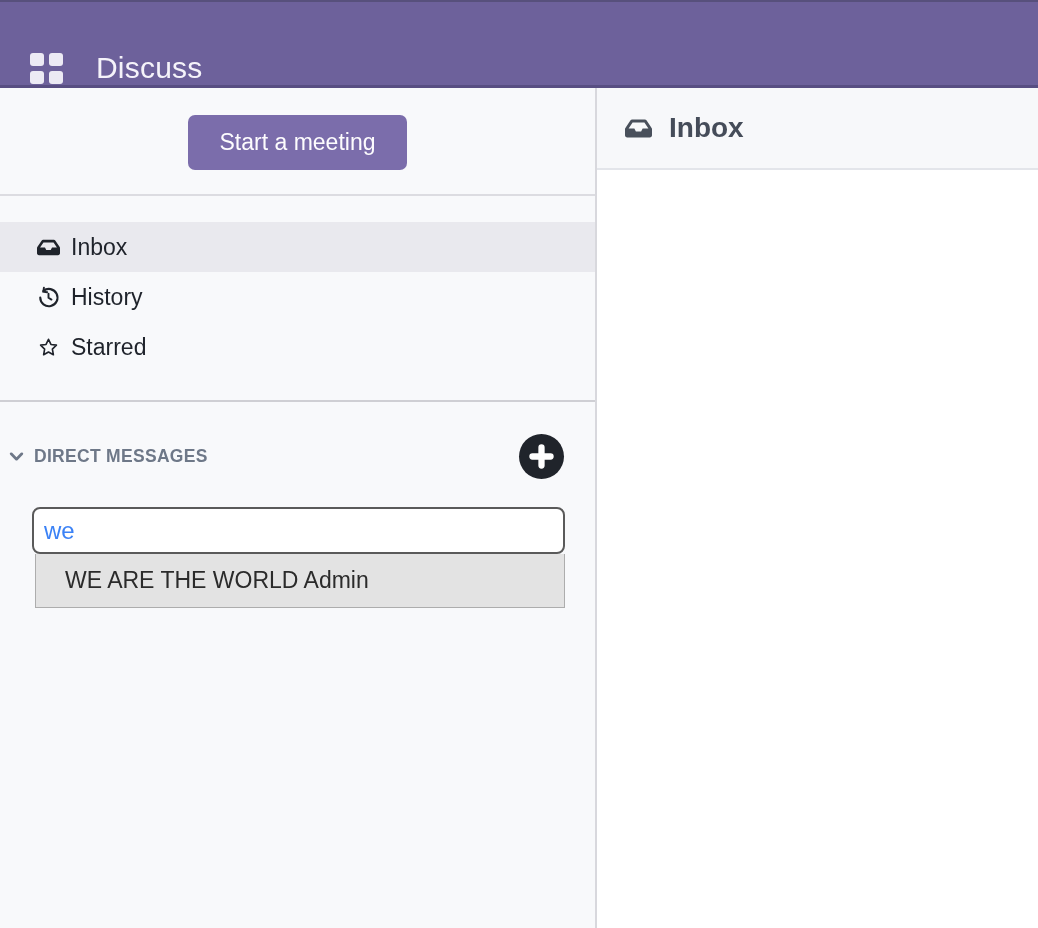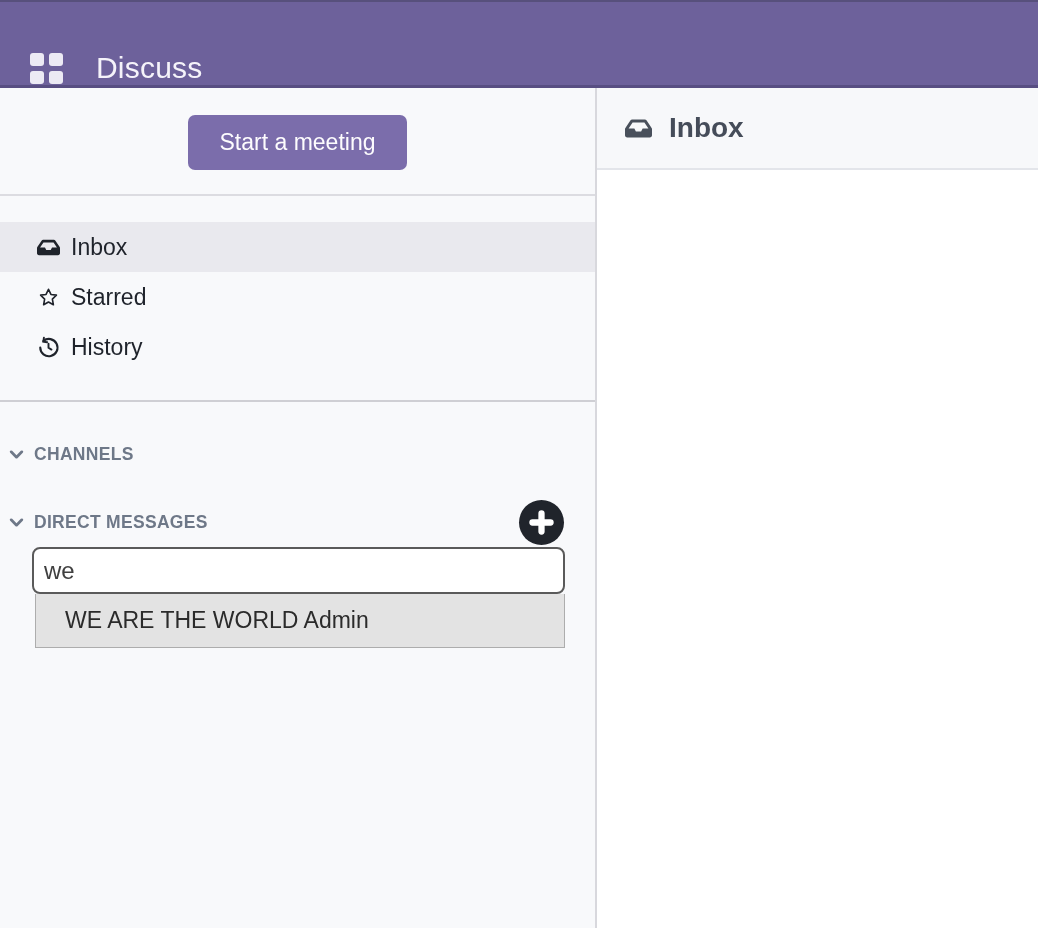--- a/index.html
+++ b/index.html
@@ -131,30 +131,30 @@
     border: none;
     display: flex;
     align-items: center;
     justify-content: center;
     cursor: pointer;
     padding: 0;
   }
 
   
   .dm-search-input {
-    margin-top: 2px;
+    margin-top: 28px;
     margin-left: 32px;
     width: 533px;
     height: 47px;
     border: 2px solid #5a5a5a;
     border-radius: 8px;
     background: #ffffff;
     font-family: inherit;
     font-size: 24px;
-    color: #404040;
+    color: #3b82f6;
     padding-left: 10px;
     outline: none;
   }
   .dm-suggestion-list {
     margin-left: 35px;
     width: 530px;
     background: #e3e3e3;
     border: 1px solid #adadad;
     border-top: none;
   }
@@ -217,49 +217,41 @@
         <span class="mi-icon">
           <svg viewBox="0 0 576 512" width="23" height="23">
             <path fill="#1f232b" fill-rule="evenodd" d="M154 64h268c16 0 31 8 40 21l106 159c5 8 8 17 8 27v129c0 27-21 48-48 48H48c-27 0-48-21-48-48V271c0-10 3-19 8-27L114 85c9-13 24-21 40-21zm8 64-85 128h123l32 64h112l32-64h123l-85-128H162z"></path>
           </svg>
         </span>
         <span>Inbox</span>
       </div>
 
       <div class="mailbox-item">
         <span class="mi-icon">
-          <svg viewBox="0 0 24 24" width="23" height="23" fill="none" stroke="#1f232b" stroke-width="1.7" stroke-linejoin="round">
-            <path d="M12 3.4l2.55 5.43 5.7.72-4.2 4.08 1.03 5.95L12 16.7l-5.08 2.88 1.03-5.95-4.2-4.08 5.7-.72z"></path>
-          </svg>
-        </span>
-        <span>Starred</span>
-      </div>
-
-      <div class="mailbox-item">
-        <span class="mi-icon">
           <svg viewBox="0 0 24 24" width="23" height="23" fill="none" stroke="#1f232b" stroke-width="2.2" stroke-linecap="round">
             <path d="M6.6 5.2A9 9 0 1 1 3.4 12"></path>
             <path d="M7.2 1.9l-.6 4 4 .6" stroke-width="2"></path>
             <path d="M12 8v4.3l3.1 1.9" stroke-width="2"></path>
           </svg>
         </span>
         <span>History</span>
       </div>
+
+      <div class="mailbox-item">
+        <span class="mi-icon">
+          <svg viewBox="0 0 24 24" width="23" height="23" fill="none" stroke="#1f232b" stroke-width="1.7" stroke-linejoin="round">
+            <path d="M12 3.4l2.55 5.43 5.7.72-4.2 4.08 1.03 5.95L12 16.7l-5.08 2.88 1.03-5.95-4.2-4.08 5.7-.72z"></path>
+          </svg>
+        </span>
+        <span>Starred</span>
+      </div>
     </nav>
 
     <div class="sidebar-divider"></div>
 
-    <div class="section-header section-channels">
-      <span class="chev">
-        <svg viewBox="0 0 16 16" width="17" height="17" fill="none" stroke="#6e7888" stroke-width="2.6" stroke-linecap="round" stroke-linejoin="round">
-          <path d="M3 5.5l5 5 5-5"></path>
-        </svg>
-      </span>
-      <span class="sh-label">CHANNELS</span>
-    </div>
 
     <div class="section-header section-dm">
       <span class="chev">
         <svg viewBox="0 0 16 16" width="17" height="17" fill="none" stroke="#6e7888" stroke-width="2.6" stroke-linecap="round" stroke-linejoin="round">
           <path d="M3 5.5l5 5 5-5"></path>
         </svg>
       </span>
       <span class="sh-label">DIRECT MESSAGES</span>
       <button class="add-dm-btn">
         <span style="display:inline-flex;">

